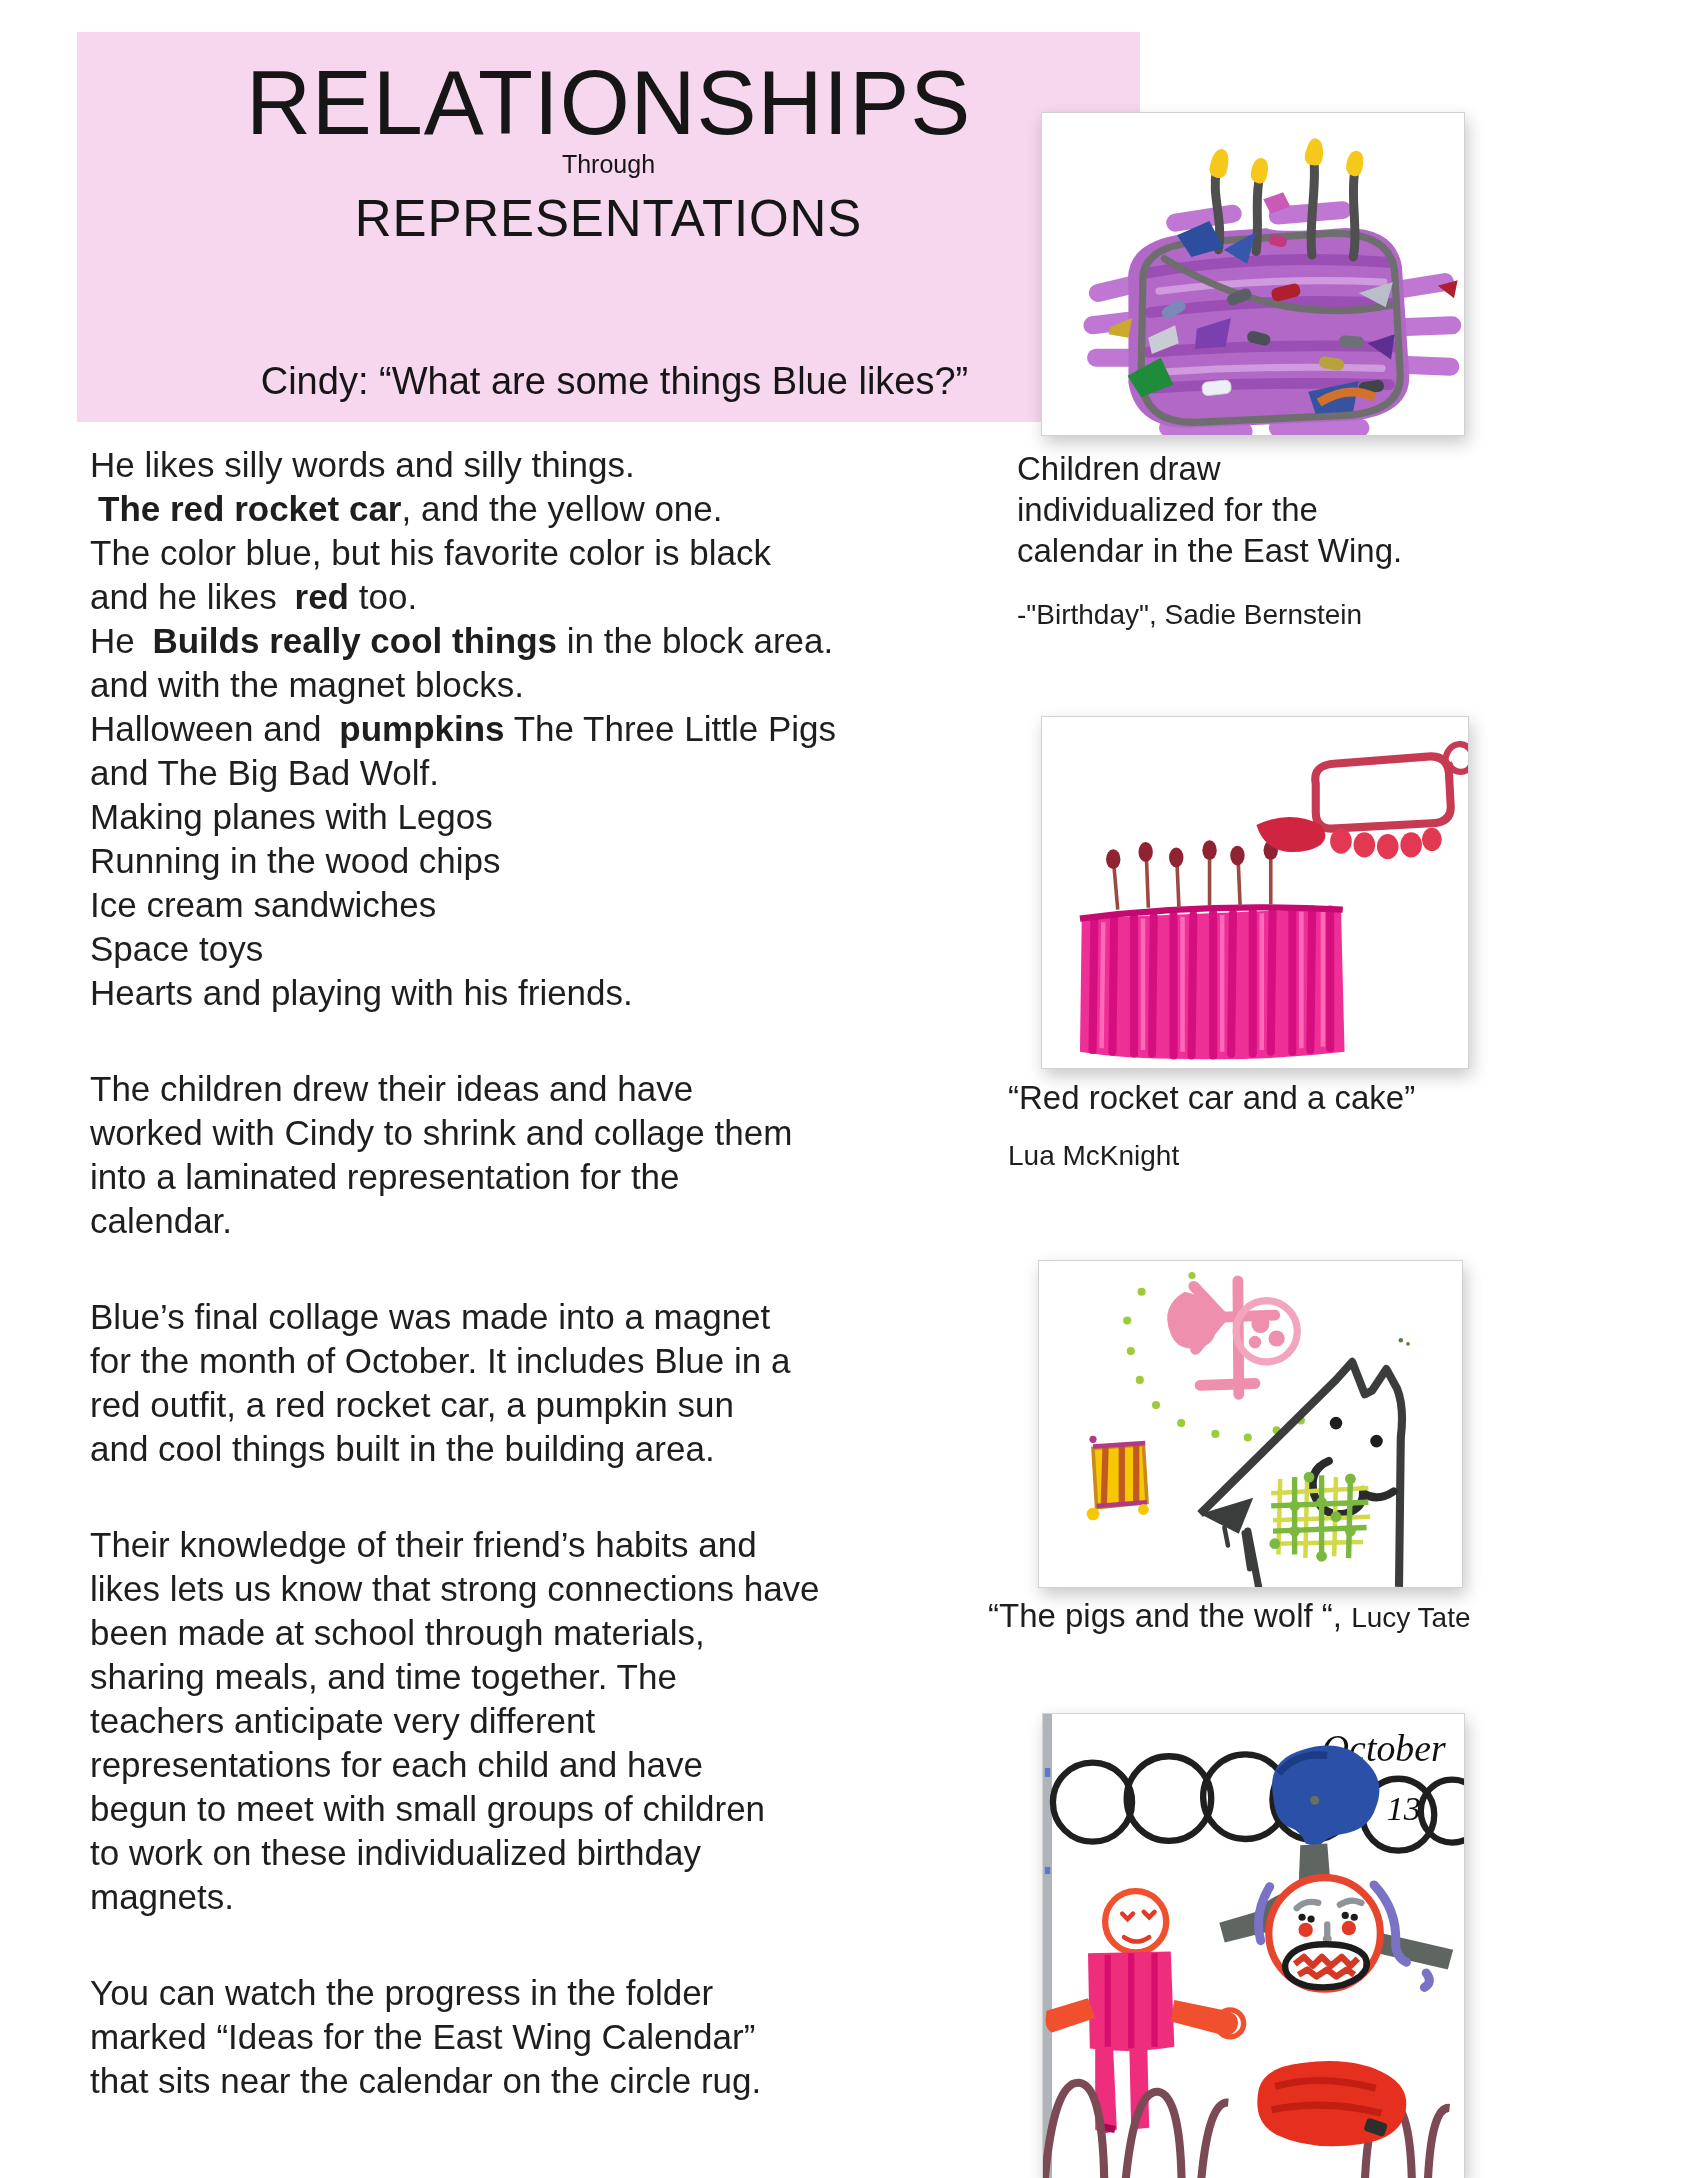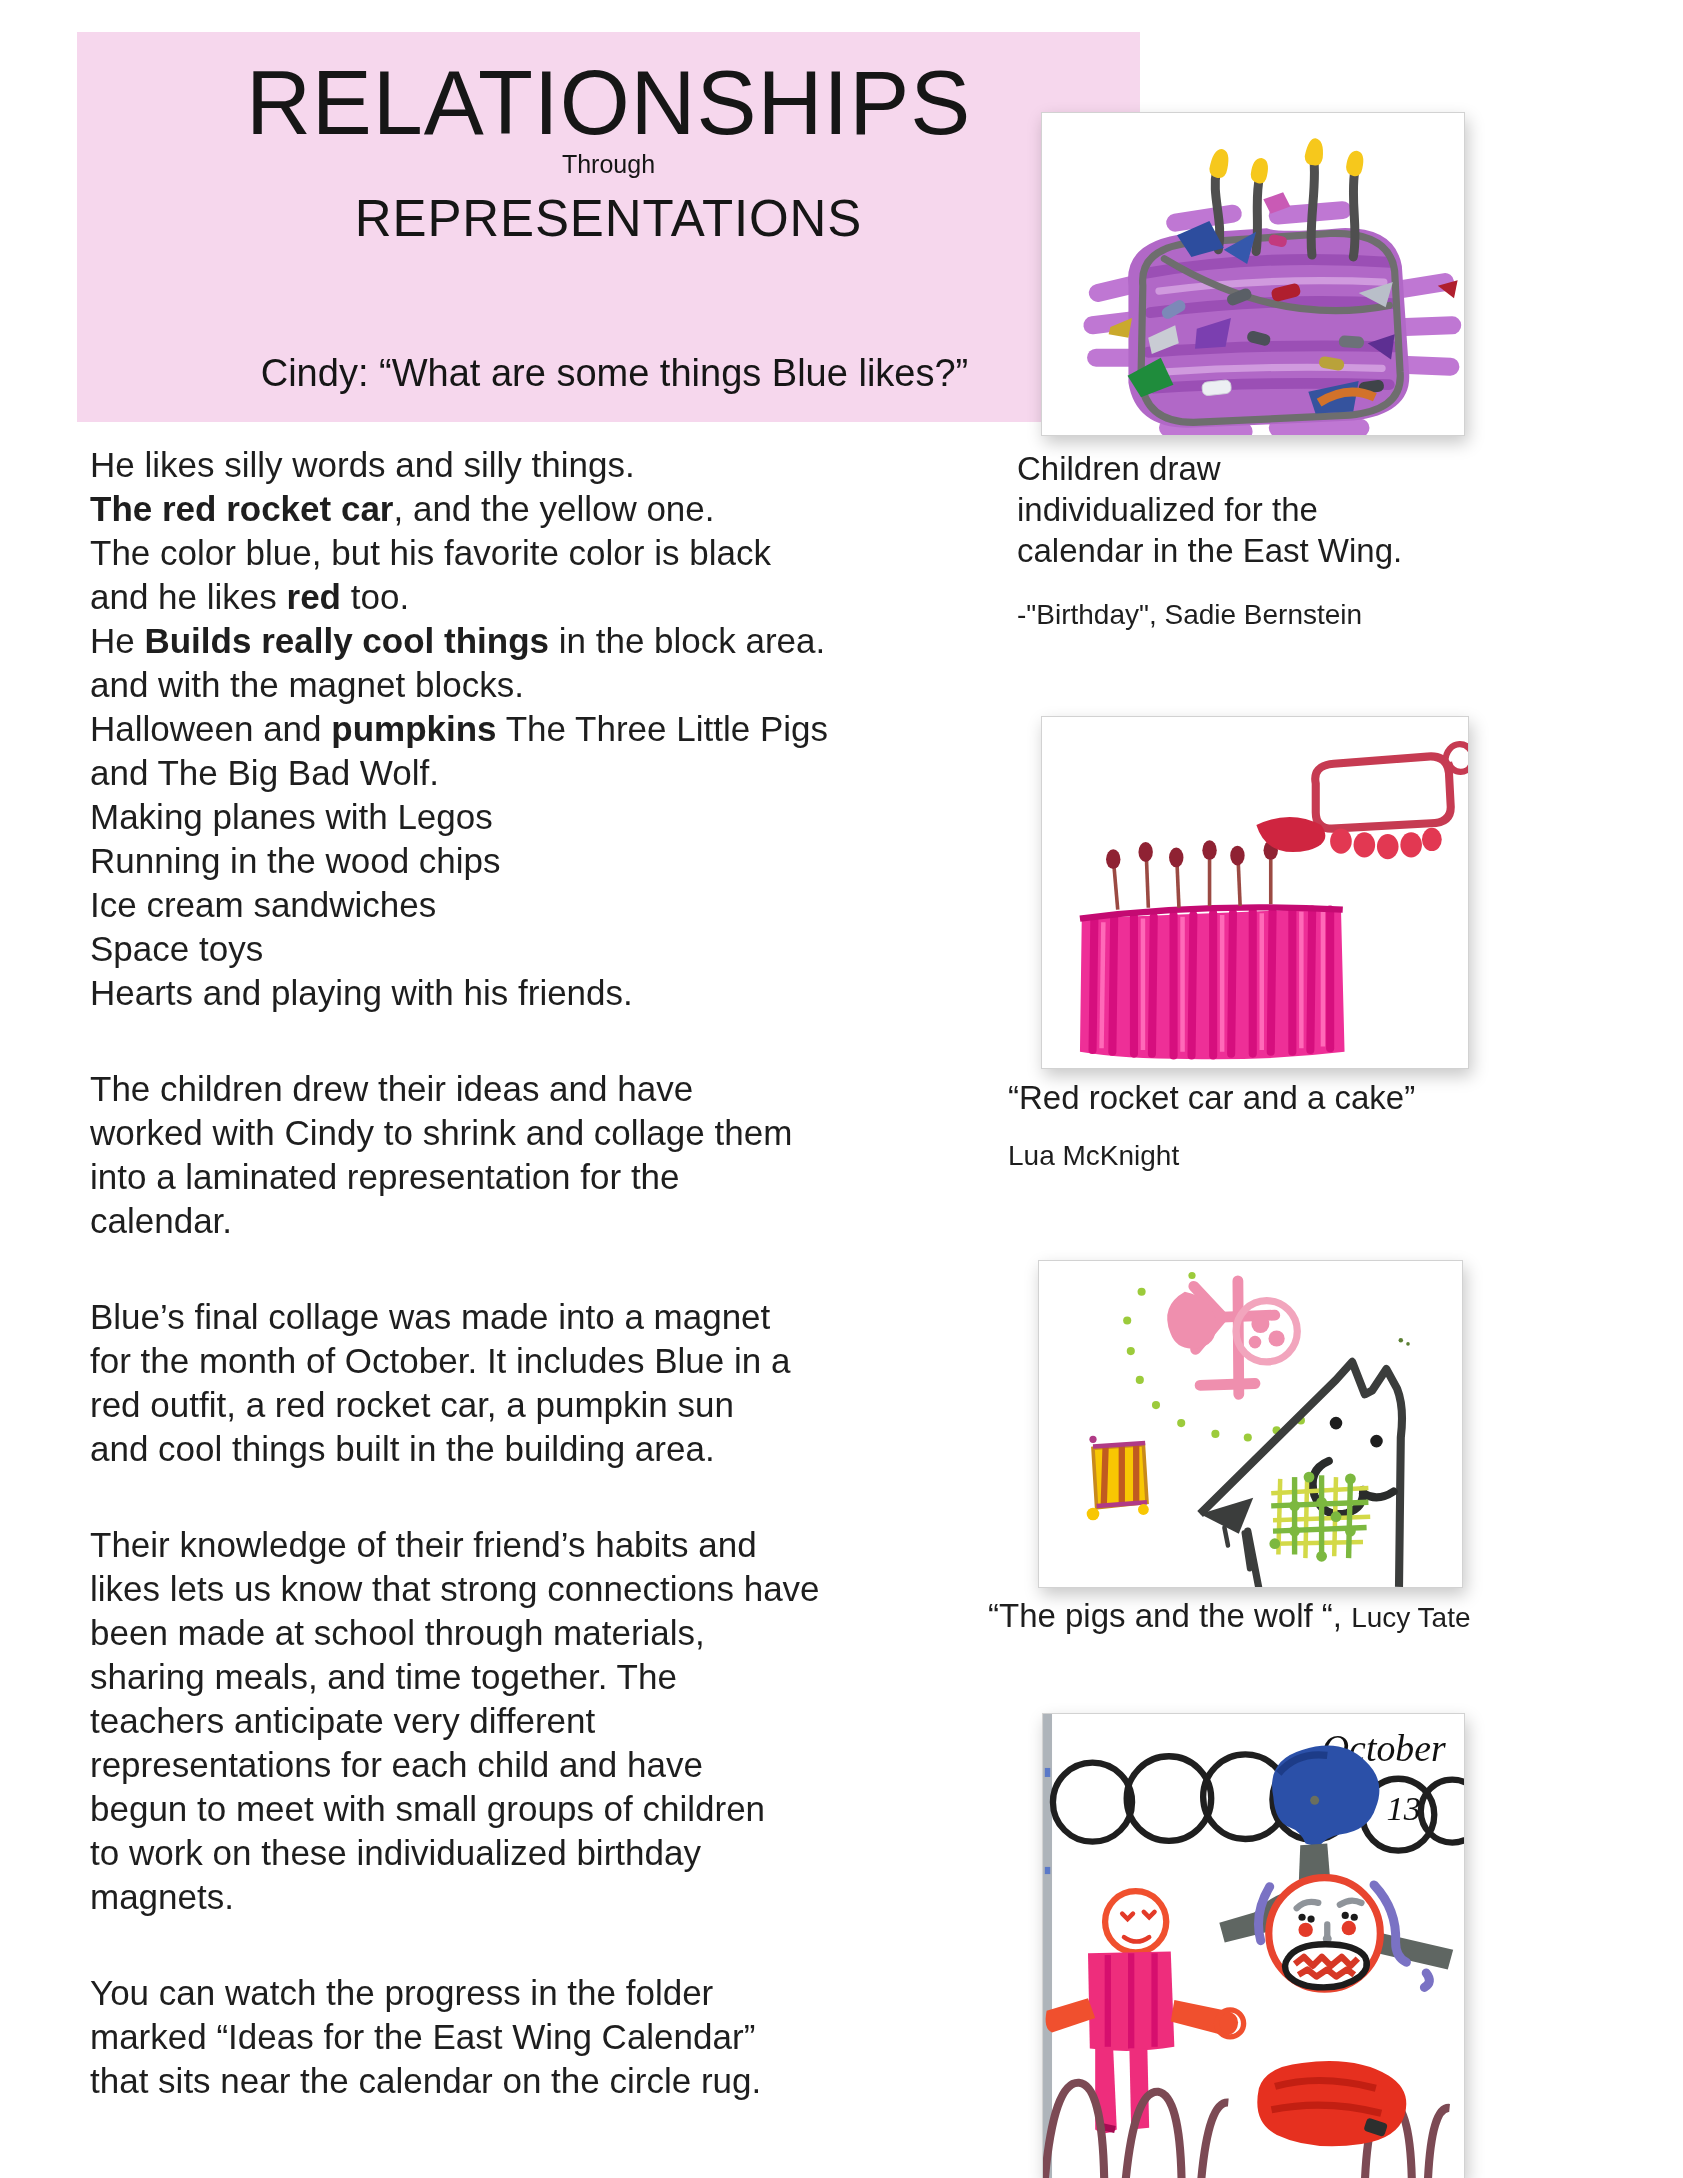--- a/index.html
+++ b/index.html
@@ -19,29 +19,29 @@
   .pink-box h1{
     margin:21.6px 0 0;font-weight:400;font-size:90px;line-height:101px;
     letter-spacing:0.9px;color:#161616;
   }
   .through{font-size:25px;line-height:27px;margin-top:-3.6px;color:#161616;}
   .pink-box h2{
     margin:14.4px 0 0;font-weight:400;font-size:51px;line-height:54px;
     letter-spacing:0.9px;color:#161616;text-align:center;
   }
   .quote{
-    position:absolute;left:0;right:0;top:320px;margin:0;
+    position:absolute;left:0;right:0;top:320px;margin:8px;
     font-size:38px;color:#161616;padding-left:12px;
   }
   .body-col{
     position:absolute;left:90px;top:443px;width:918px;
     font-size:35px;line-height:44px;
   }
   .body-col .para{margin-top:52px;}
-  .b{font-weight:700;}
+  .b{font-weight:700;margin-left:8px;}
   .fig{
     position:absolute;background:#fff;border:0.9px solid #d2d2d2;
     box-shadow:2.7px 7.2px 16px rgba(0,0,0,.22);
   }
   .fig svg{display:block;}
   .caption{
     position:absolute;text-align:left;font-size:33px;line-height:41px;
   }
   .attribution{font-size:28px;line-height:34px;}
   .cap1-attr{margin-top:27px;}

